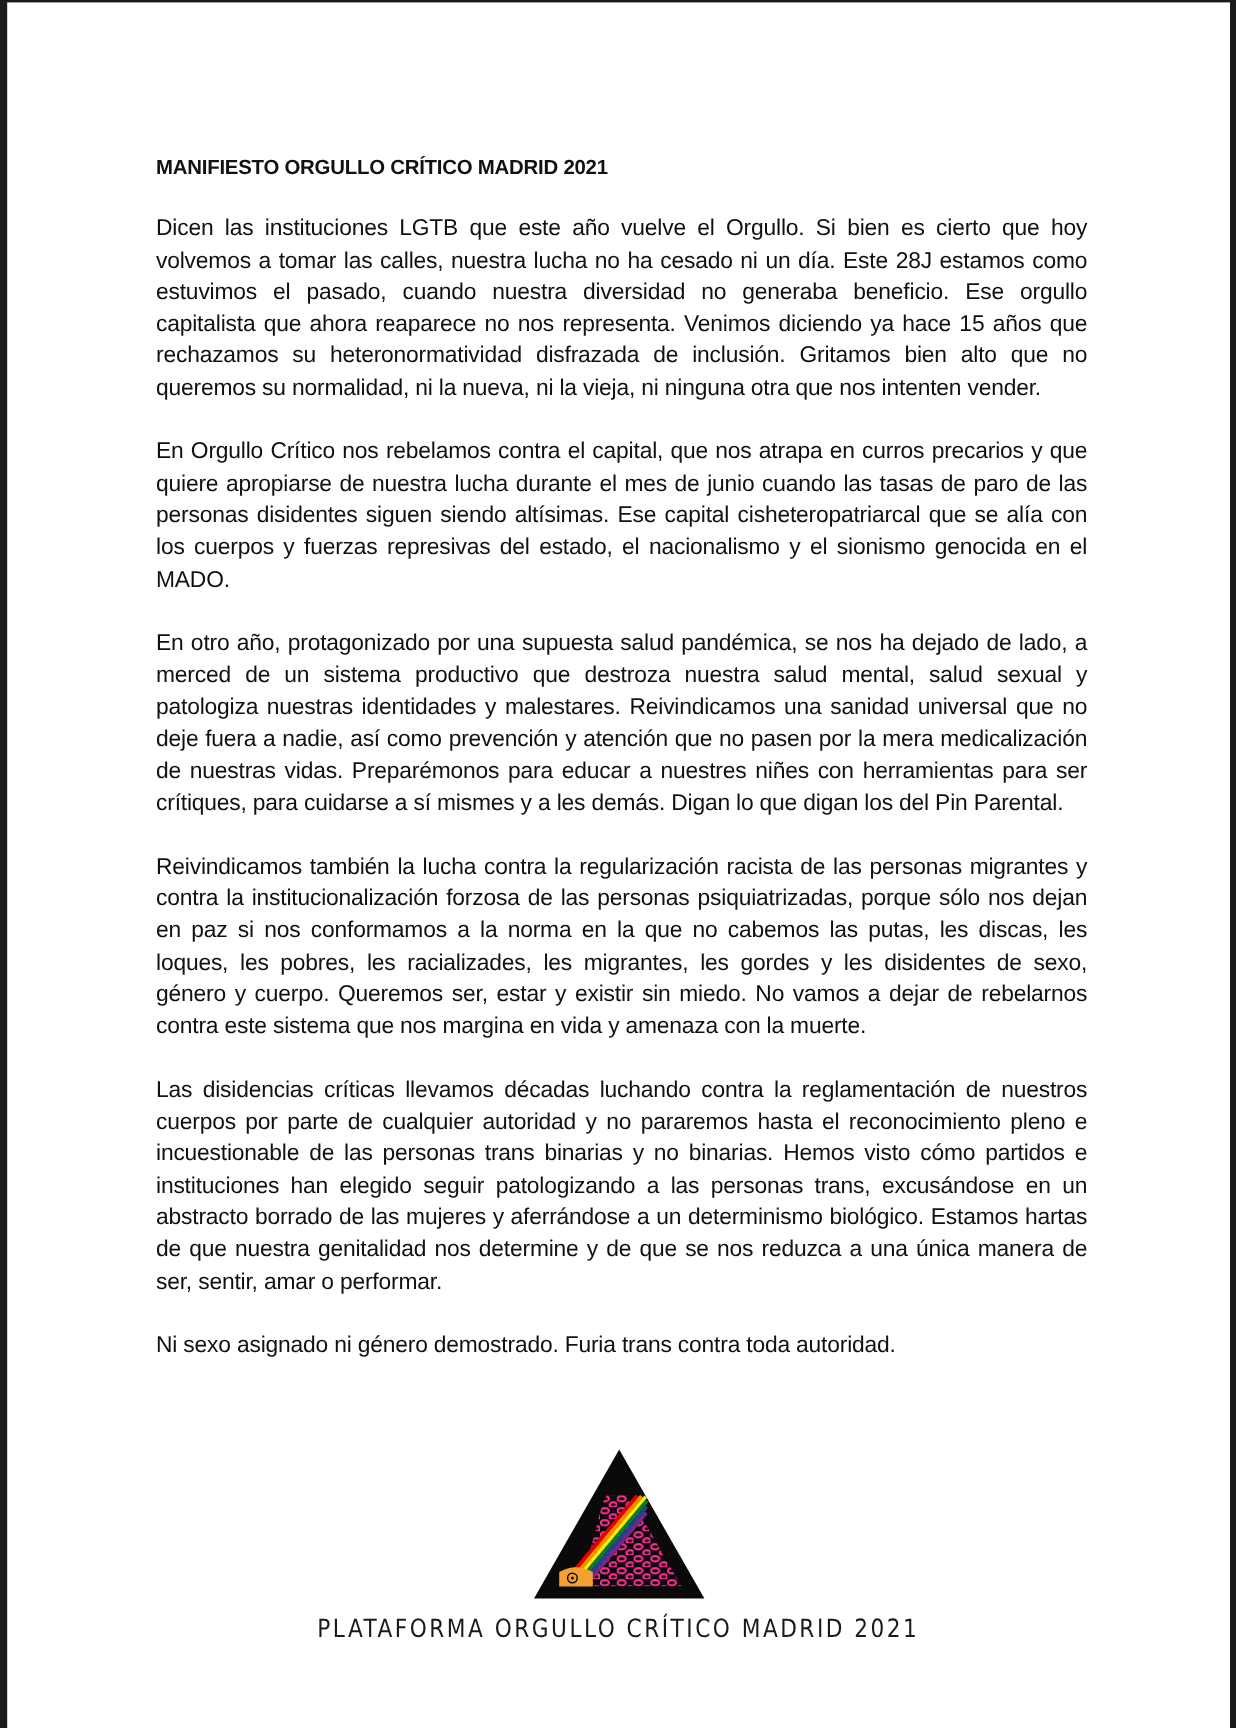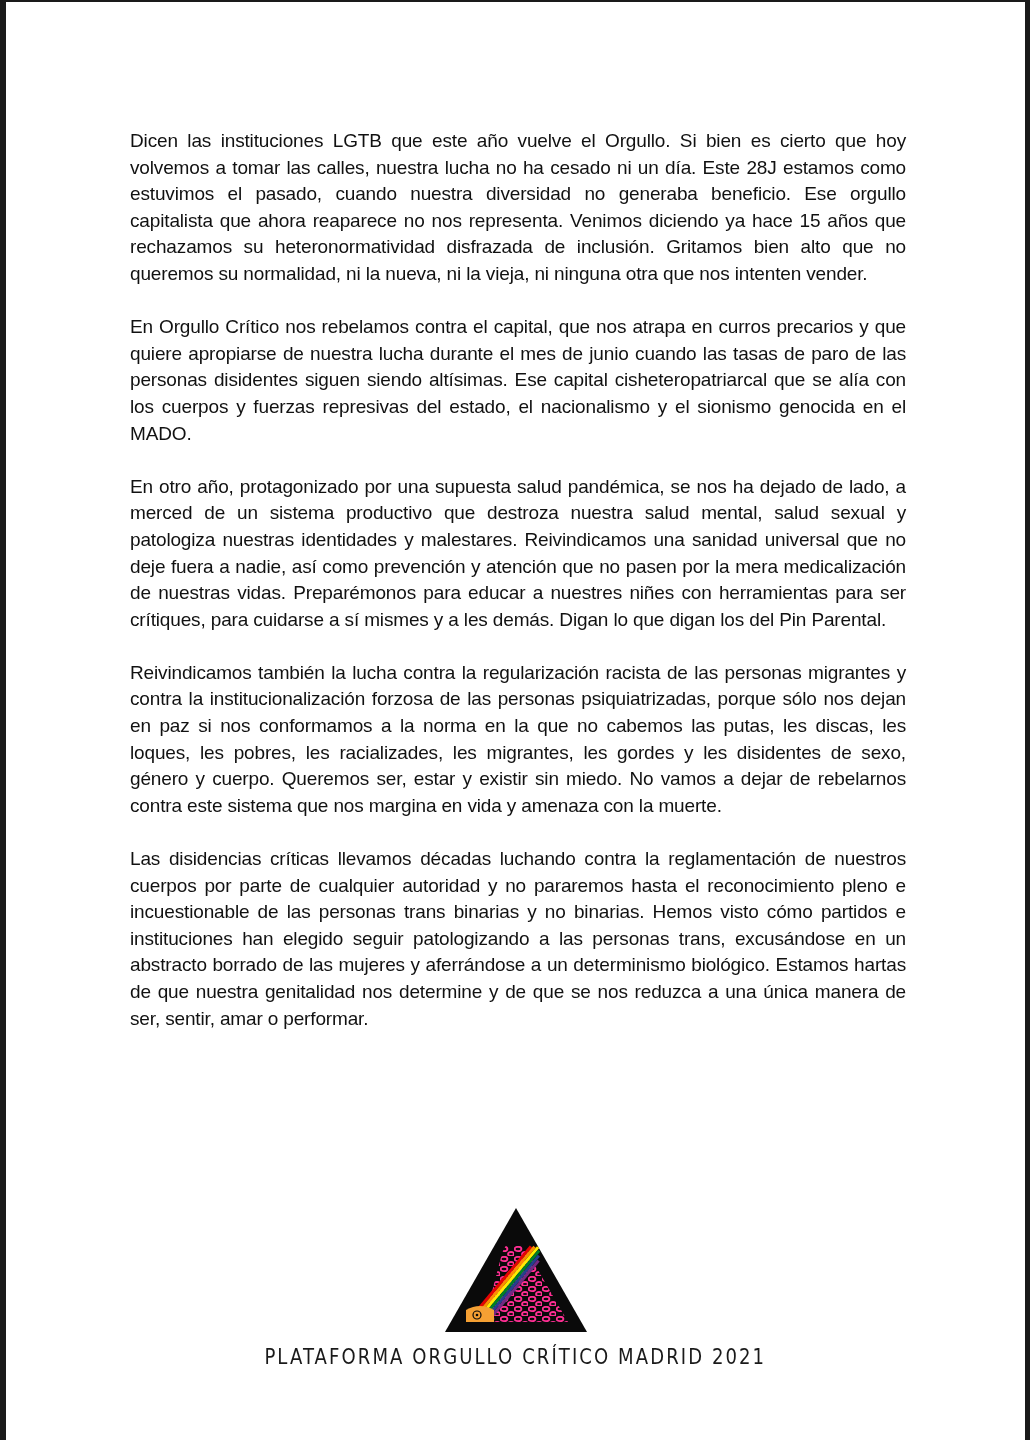--- a/index.html
+++ b/index.html
@@ -67,25 +67,27 @@
       color: #1a1a1a;
       transform: scaleX(0.86);
       transform-origin: 517px 0;
     }
   </style>
 </head>
 <body>
 
 <div class="page">
   <div class="content">
+    <h1 class="title">MANIFIESTO ORGULLO CRÍTICO MADRID 2021</h1>
     <p class="para last-line-left">Dicen las instituciones LGTB que este año vuelve el Orgullo. Si bien es cierto que hoy volvemos a tomar las calles, nuestra lucha no ha cesado ni un día. Este 28J estamos como estuvimos el pasado, cuando nuestra diversidad no generaba beneficio. Ese orgullo capitalista que ahora reaparece no nos representa. Venimos diciendo ya hace 15 años que rechazamos su heteronormatividad disfrazada de inclusión. Gritamos bien alto que no queremos su normalidad, ni la nueva, ni la vieja, ni ninguna otra que nos intenten vender.</p>
     <p class="para last-line-left">En Orgullo Crítico nos rebelamos contra el capital, que nos atrapa en curros precarios y que quiere apropiarse de nuestra lucha durante el mes de junio cuando las tasas de paro de las personas disidentes siguen siendo altísimas. Ese capital cisheteropatriarcal que se alía con los cuerpos y fuerzas represivas del estado, el nacionalismo y el sionismo genocida en el MADO.</p>
     <p class="para last-line-left">En otro año, protagonizado por una supuesta salud pandémica, se nos ha dejado de lado, a merced de un sistema productivo que destroza nuestra  salud mental, salud sexual y patologiza nuestras identidades y malestares. Reivindicamos una sanidad universal que no deje fuera a nadie, así como prevención y atención que no pasen por la mera medicalización de nuestras vidas. Preparémonos para educar a nuestres niñes con herramientas para ser crítiques, para cuidarse a sí mismes y a les demás. Digan lo que digan los del Pin Parental.</p>
     <p class="para last-line-left">Reivindicamos también la lucha contra la regularización racista de las personas migrantes y contra la institucionalización forzosa de las personas psiquiatrizadas, porque sólo nos dejan en paz si nos conformamos a la norma en la que no cabemos las putas, les discas, les loques, les pobres, les racializades, les migrantes, les gordes y les disidentes de sexo, género y cuerpo. Queremos ser, estar y existir sin miedo. No vamos a dejar de rebelarnos contra este sistema que nos margina en vida y amenaza con la muerte.</p>
     <p class="para last-line-left">Las disidencias críticas llevamos décadas luchando contra la reglamentación de nuestros cuerpos por parte de cualquier autoridad y no pararemos hasta el reconocimiento pleno e incuestionable de las personas trans binarias y no binarias. Hemos visto cómo partidos e instituciones han elegido seguir patologizando a las personas trans, excusándose en un abstracto borrado de las mujeres y aferrándose a un determinismo biológico. Estamos hartas de que nuestra genitalidad nos determine y de que se nos reduzca a una única manera de ser, sentir, amar o performar.</p>
+    <p class="para last-line-left">Ni sexo asignado ni género demostrado. Furia trans contra toda autoridad.</p>
   </div>
 </div>
 
 <div class="logo-wrap">
   <svg width="144" height="128" viewBox="0 0 144 128">
     <defs>
       <clipPath id="innerTri">
         <polygon points="72,22 126,116 18,116"></polygon>
       </clipPath>
       <pattern id="leopard" width="14" height="10" patternUnits="userSpaceOnUse">

